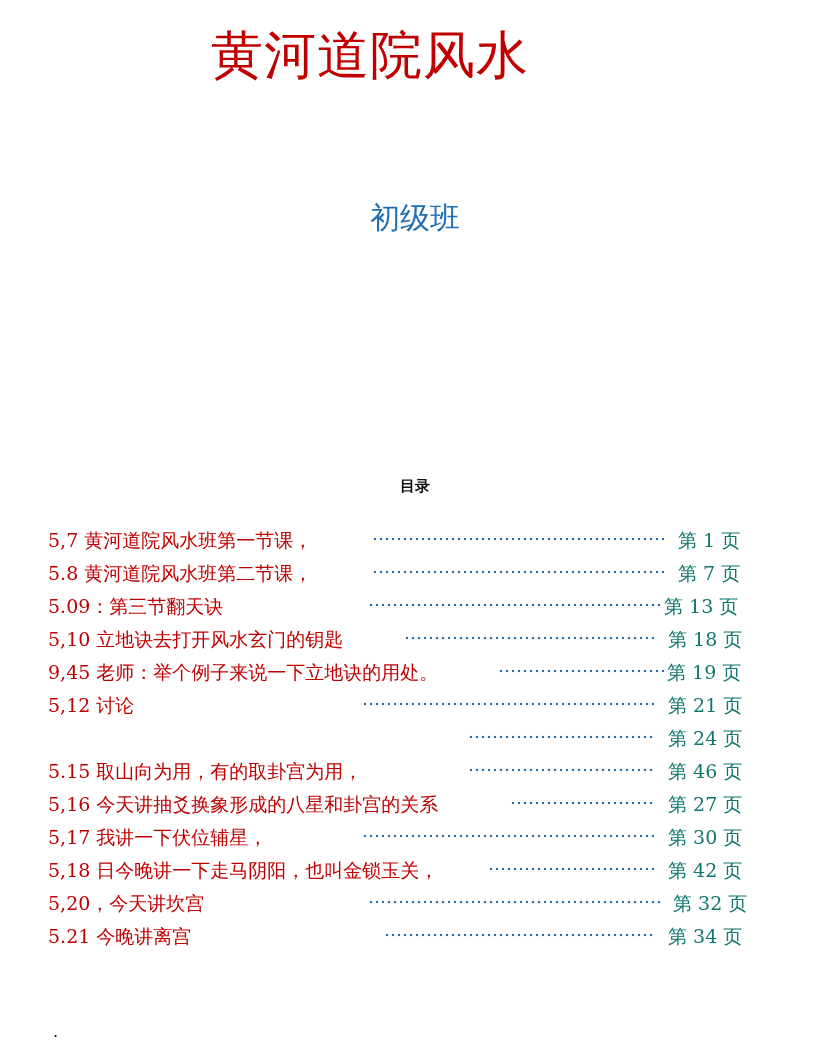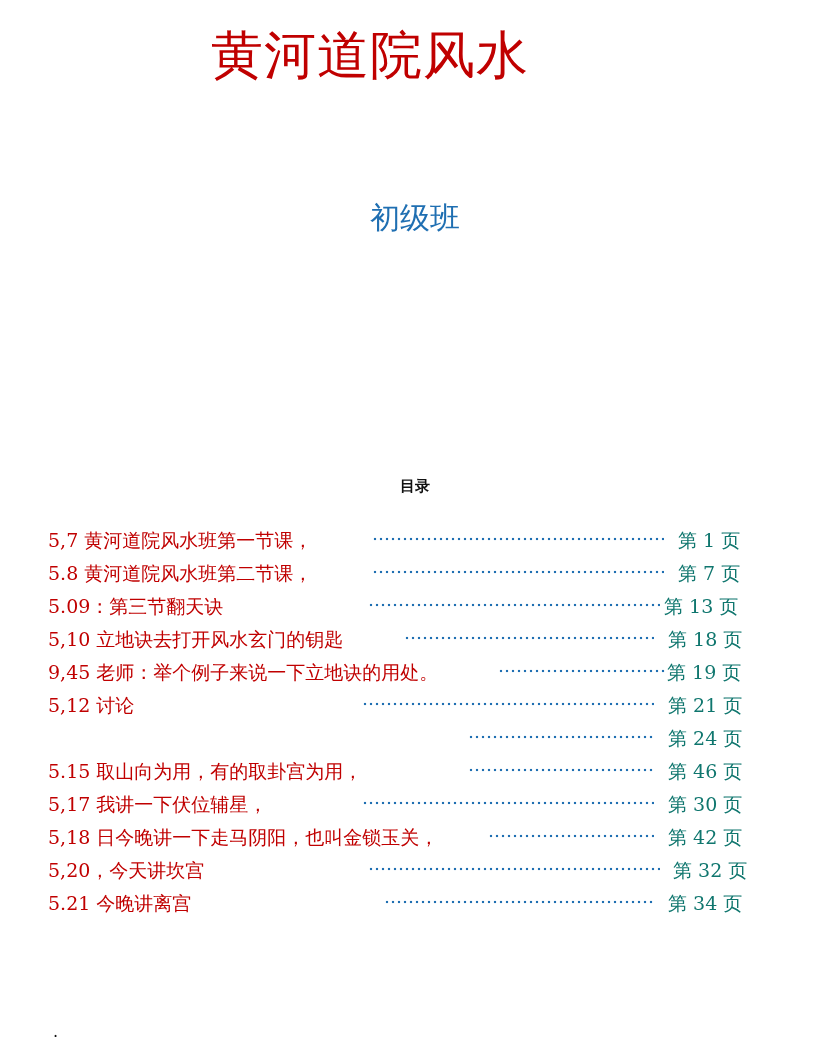--- a/index.html
+++ b/index.html
@@ -62,20 +62,25 @@
   <div class="toc-row">
     <span class="toc-dots" style="left:420px;width:186px"></span>
     <span class="toc-page" style="left:620px">第 24 页</span>
   </div>
   <div class="toc-row">
     <span class="toc-label">5.15 取山向为用，有的取卦宫为用，</span>
     <span class="toc-dots" style="left:420px;width:186px"></span>
     <span class="toc-page" style="left:620px">第 46 页</span>
   </div>
   <div class="toc-row">
+    <span class="toc-label">5,16 今天讲抽爻换象形成的八星和卦宫的关系</span>
+    <span class="toc-dots" style="left:462px;width:144px"></span>
+    <span class="toc-page" style="left:620px">第 27 页</span>
+  </div>
+  <div class="toc-row">
     <span class="toc-label">5,17 我讲一下伏位辅星，</span>
     <span class="toc-dots" style="left:314px;width:292px"></span>
     <span class="toc-page" style="left:620px">第 30 页</span>
   </div>
   <div class="toc-row">
     <span class="toc-label">5,18 日今晚讲一下走马阴阳，也叫金锁玉关，</span>
     <span class="toc-dots" style="left:440px;width:166px"></span>
     <span class="toc-page" style="left:620px">第 42 页</span>
   </div>
   <div class="toc-row">

